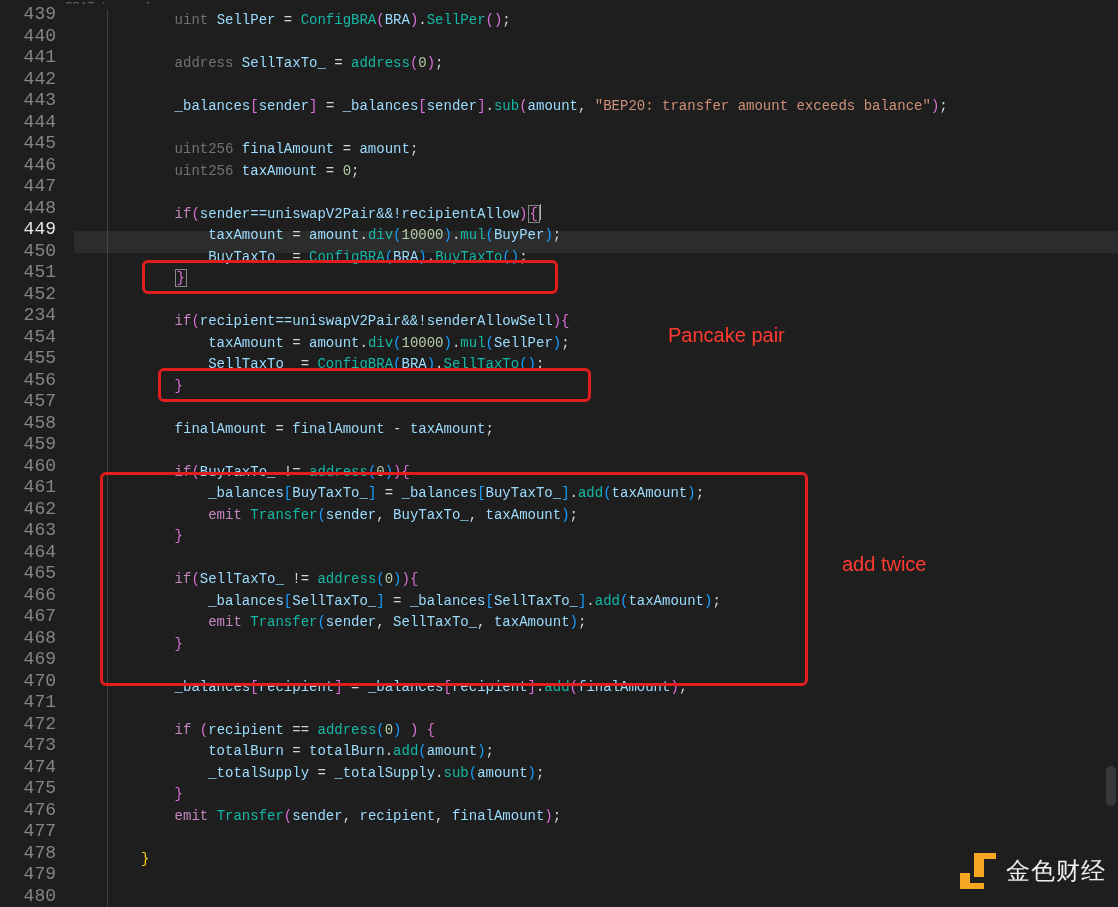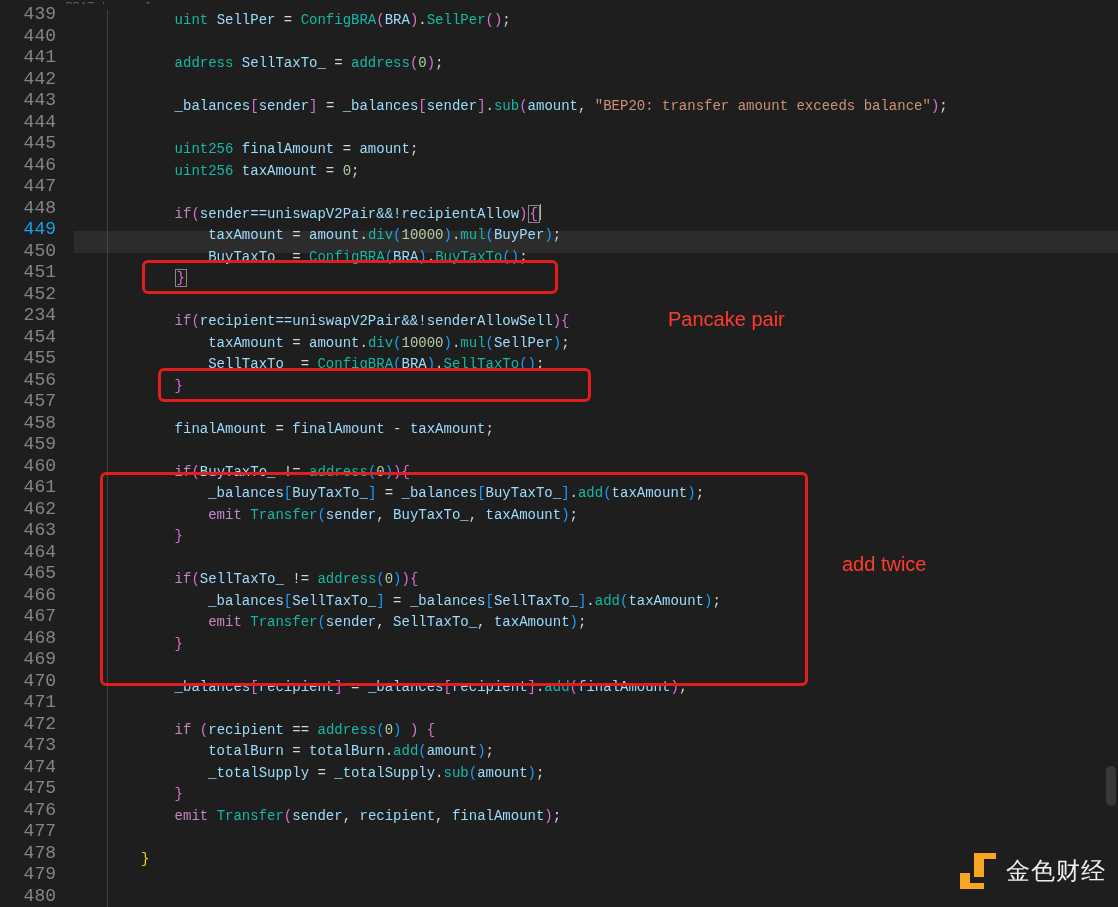--- a/index.html
+++ b/index.html
@@ -25,41 +25,41 @@
     width:74px; flex:0 0 74px;
     background:#1e1e1e;
     color:#858585;
     text-align:right;
     padding-right:18px;
     font-size:18px;
     line-height:21.5px;
     user-select:none;
   }
   .gutter .ln { height:21.5px; }
-  .gutter .active { color:#0ea5e9; }
+  .gutter .active { color:#e5e5e5; }
   .code-scroll {
     flex:1;
     background:#1e1e1e;
     position:relative;
     overflow:hidden;
     line-height:21.5px;
   }
   .line { height:21.5px; white-space:pre; position:relative; }
   .indent-guide {
     position:absolute; left:0; top:6px; bottom:0; width:1px;
     background:#404040;
   }
   .ig1 { left:33px; }
   .code {
     position:absolute; left:33px; top:6px; right:0; height:100%;
   }
   .code .line { padding-left:34px; }
 
   
-  .k   { color:#14b8a6; }     
+  .k   { color:#737373; }     
   .fn  { color:#14b8a6; }     
   .op  { color:#d4d4d4; }     
   .pu  { color:#d4d4d4; }     
   .br  { color:#ffd700; }     
   .brm { color:#da70d6; }     
   .brb { color:#179fff; }     
   .num { color:#b5cea8; }
   .str { color:#ce9178; }
   .id  { color:#9cdcfe; }     
   .kw  { color:#c586c0;margin-top:28px; }     
@@ -214,21 +214,21 @@
       <div class="line">        <span class="id">_totalSupply</span> <span class="op">=</span> <span class="id">_totalSupply</span><span class="pu">.</span><span class="fn">sub</span><span class="brb">(</span><span class="id">amount</span><span class="brb">)</span><span class="pu">;</span></div>
       <div class="line">    <span class="brm">}</span></div>
       <div class="line">    <span class="kw">emit</span> <span class="fn">Transfer</span><span class="brm">(</span><span class="id">sender</span><span class="pu">,</span> <span class="id">recipient</span><span class="pu">,</span> <span class="id">finalAmount</span><span class="brm">)</span><span class="pu">;</span></div>
       <div class="line"></div>
       <div class="line"><span class="br">}</span></div>
     </div>
 
     <div class="anno-box" style="left:68px;top:256px;width:416px;height:34px"></div>
     <div class="anno-box" style="left:84px;top:364px;width:433px;height:34px"></div>
     <div class="anno-box" style="left:26px;top:468px;width:708px;height:214px"></div>
-    <div class="anno-label" style="left:594px;top:305px">Pancake pair</div>
+    <div class="anno-label" style="left:594px;top:321px">Pancake pair</div>
     <div class="anno-label" style="left:768px;top:550px">add twice</div>
   </div>
 </div>
 
 <div class="vscroll">
   <div class="vscroll-thumb"></div>
 </div>
 
 <div class="watermark">
   <svg width="36" height="36" viewBox="0 0 36 36">

